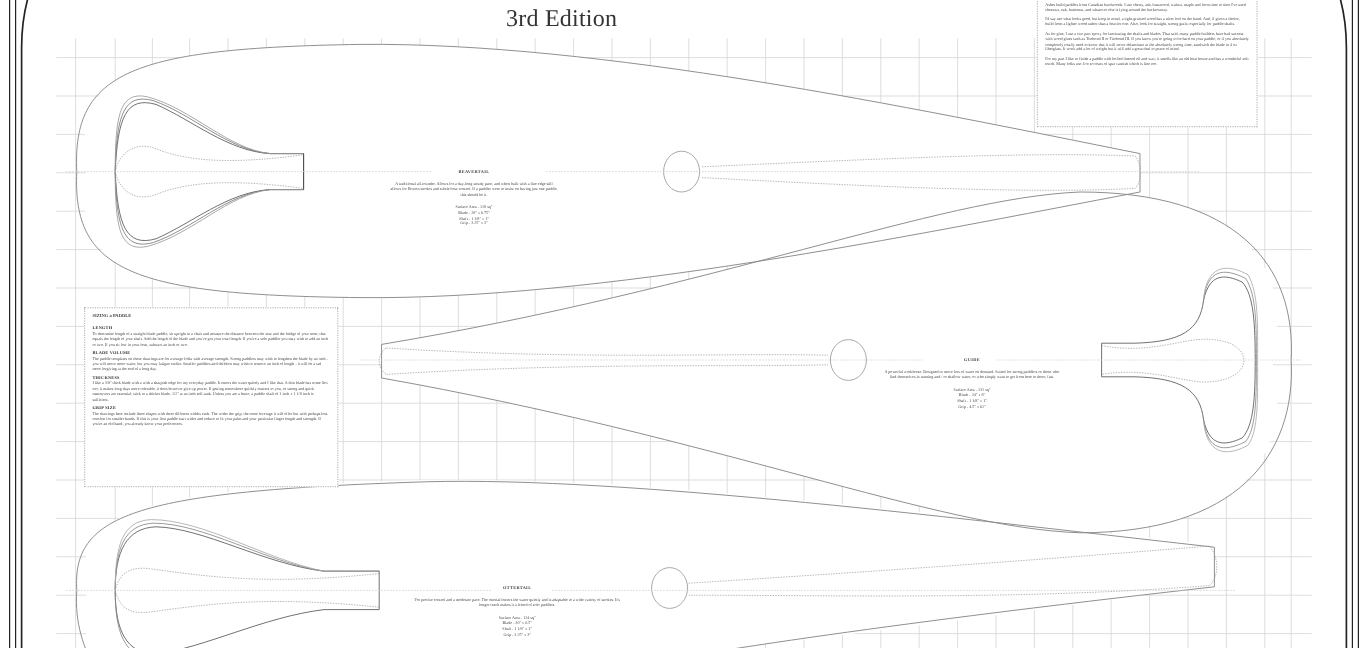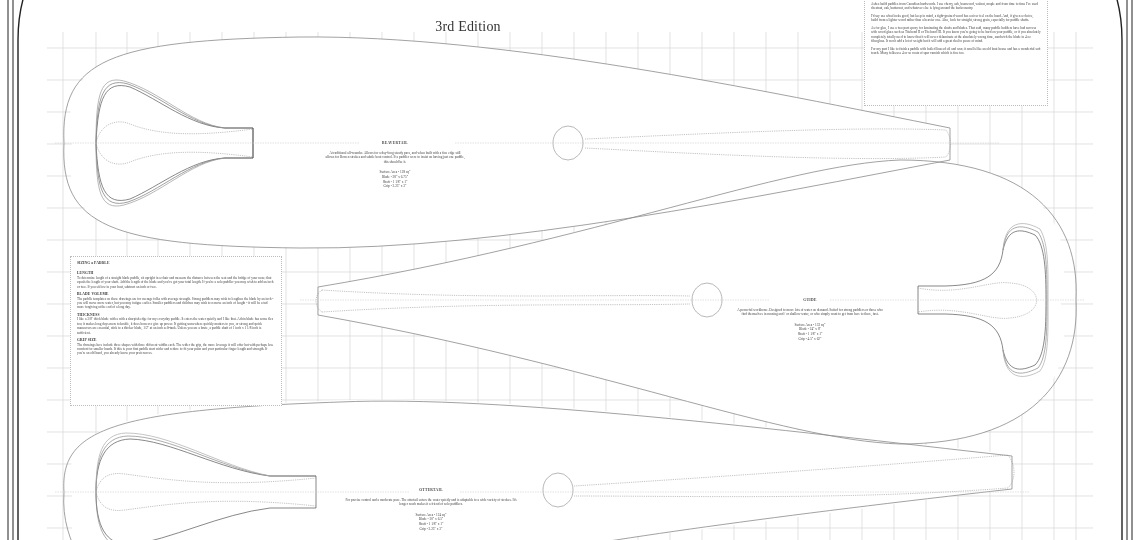--- a/index.html
+++ b/index.html
@@ -1,19 +1,19 @@
 <!DOCTYPE html>
 <html><head>
 <meta charset="utf-8">
 <style>
   html,body{margin:0;padding:0;background:#fff;}
   body{width:1140px;height:540px;overflow:hidden;position:relative;font-family:"Liberation Serif","DejaVu Serif",serif;color:#333;}
   #poster{position:absolute;left:0;top:0;width:1140px;height:540px;}
   #poster svg{position:absolute;left:0;top:0;}
-  .title{position:absolute;left:0;width:936px;top:19px;text-align:center;font-size:14px;color:#333;letter-spacing:0.2px;}
+  .title{position:absolute;left:0;width:936px;top:5px;text-align:center;font-size:20px;color:#333;letter-spacing:0.2px;}
   .box{position:absolute;background:#fff;border:1px dotted #bbb;font-size:3.4px;line-height:4.4px;color:#444;}
   .box p{margin:0 0 3.2px 0;}
   .box h4{margin:0;font-size:3.6px;font-weight:bold;letter-spacing:0.2px;color:#333;}
   .box .sizing-title{font-size:3.8px;font-weight:bold;margin-bottom:6px;display:block;}
   .caption{position:absolute;text-align:center;font-size:3.4px;line-height:4.6px;color:#444;}
   .caption .cap-name{display:block;font-weight:bold;font-size:3.6px;letter-spacing:0.3px;margin-bottom:5px;}
   .caption .cap-desc{display:block;margin-bottom:6px;}
   .caption .spec{display:block;}
 </style>
 </head>

